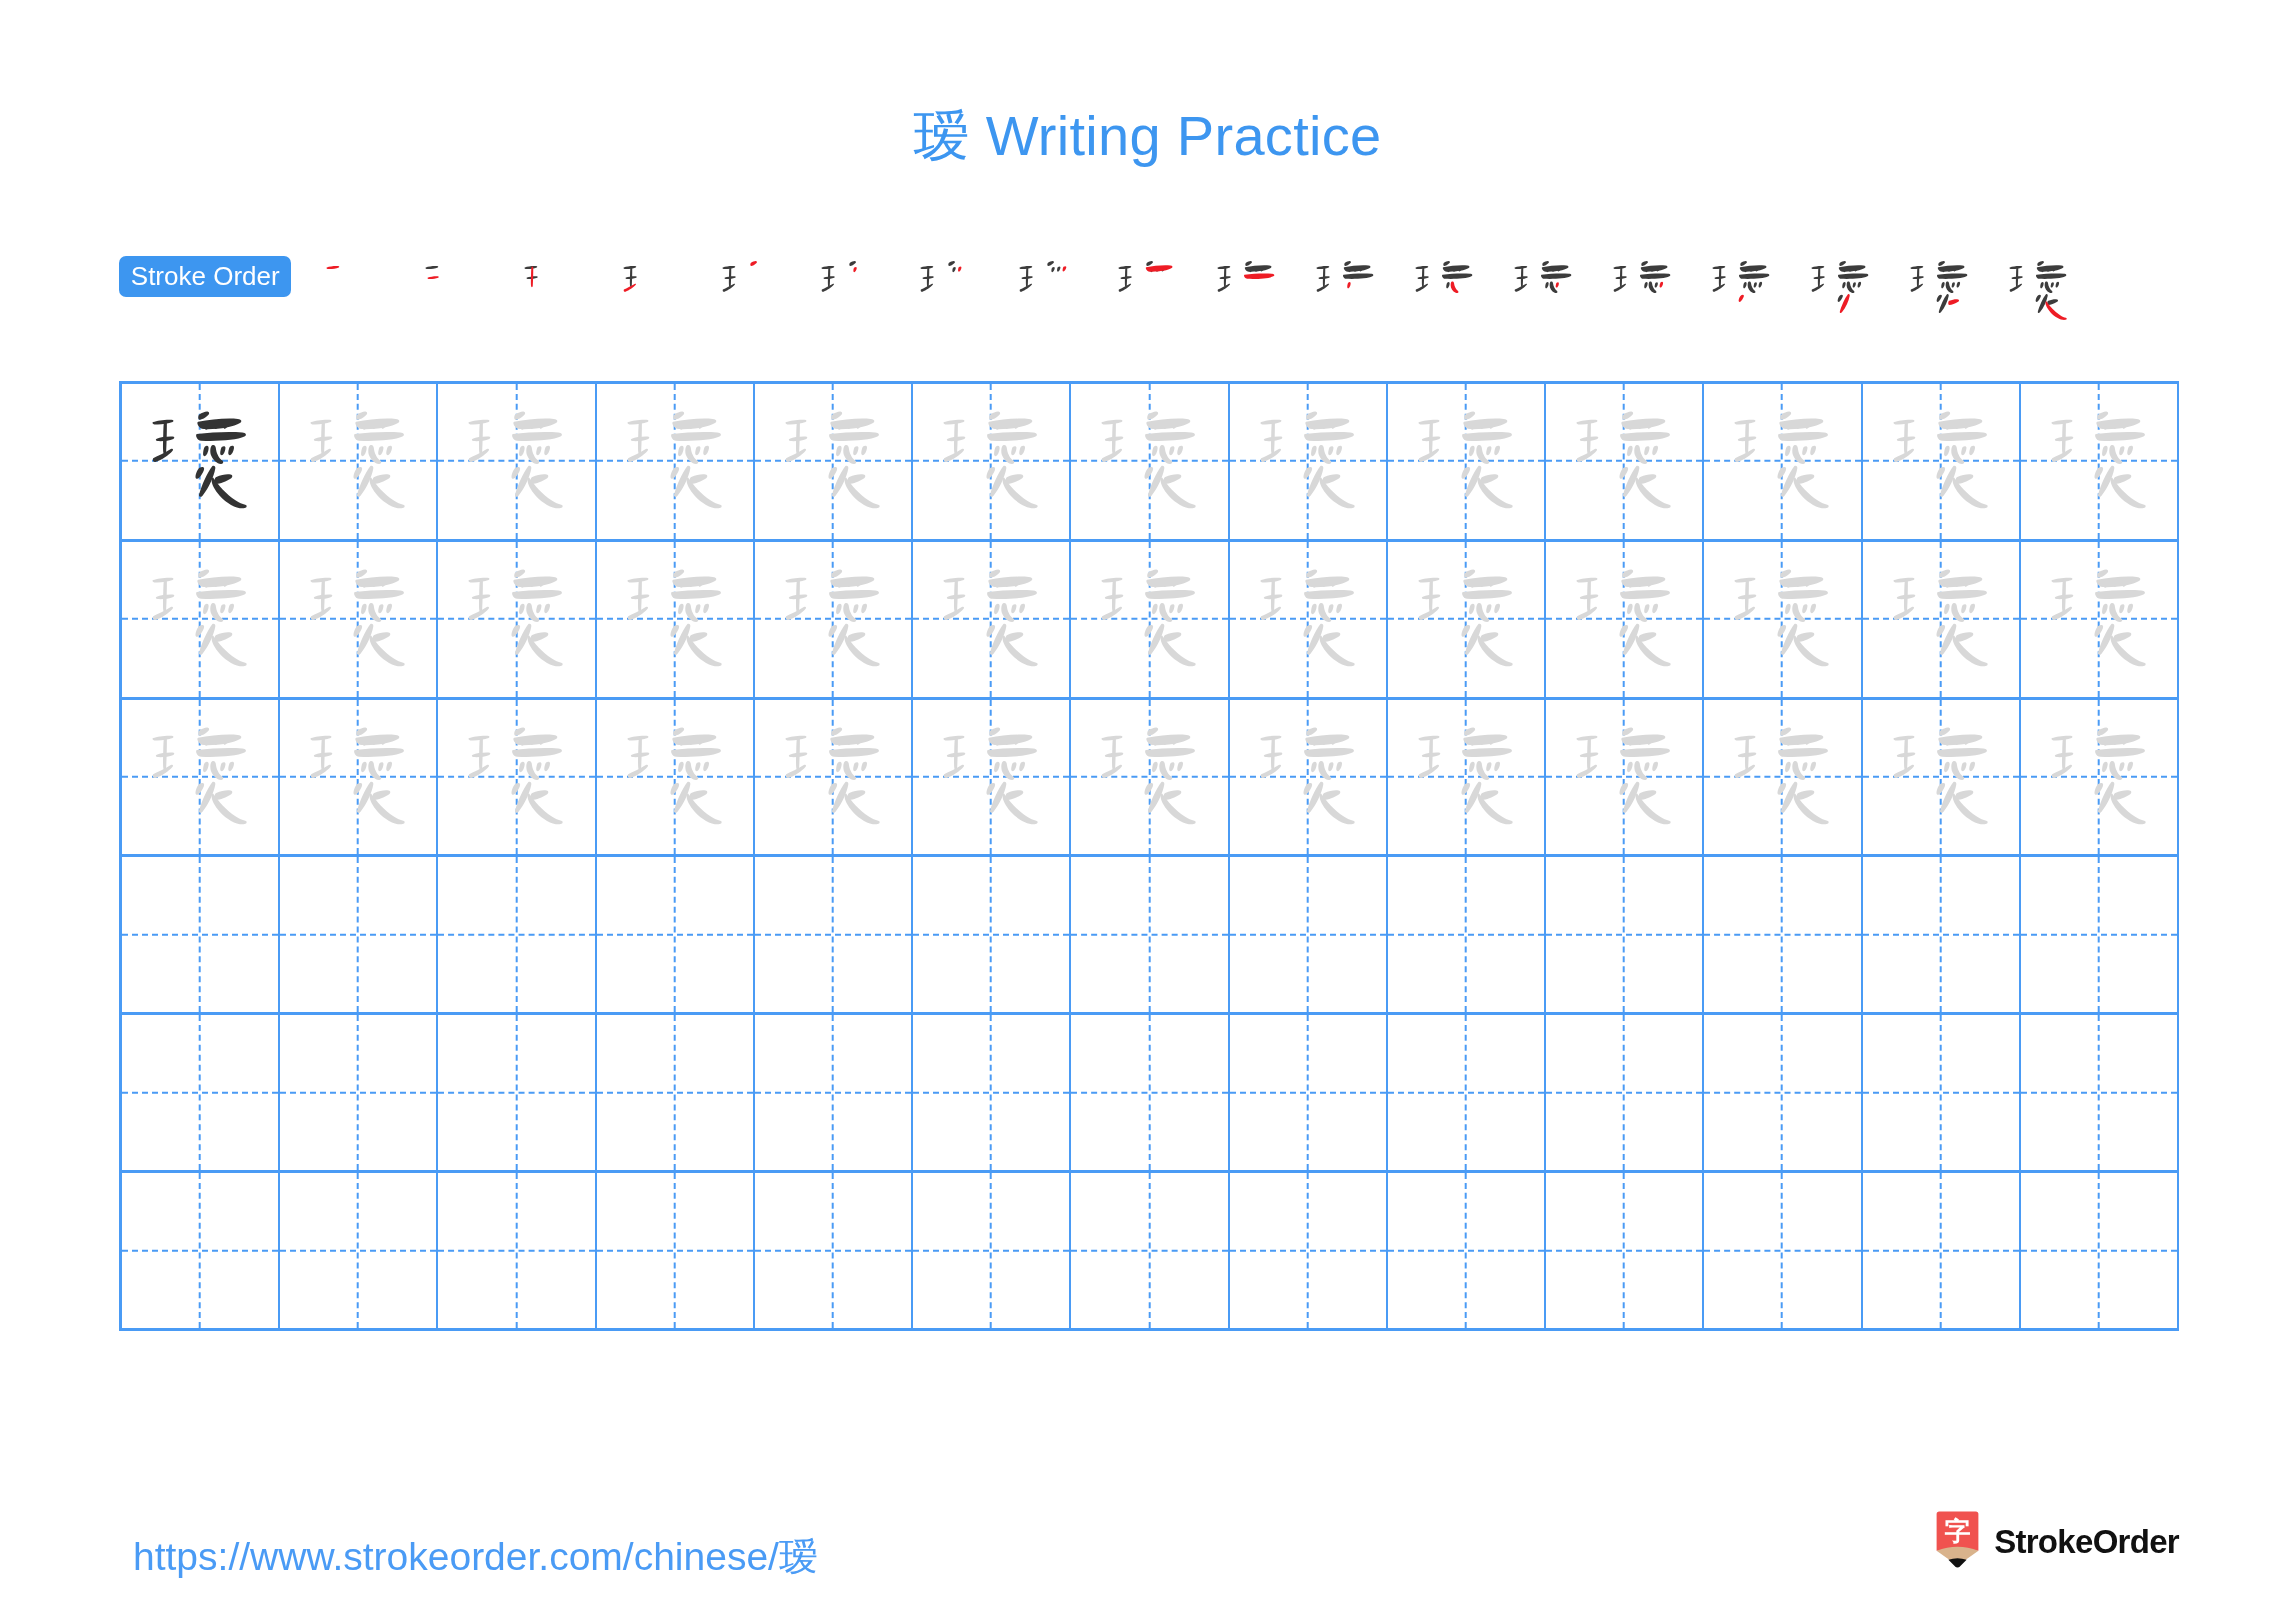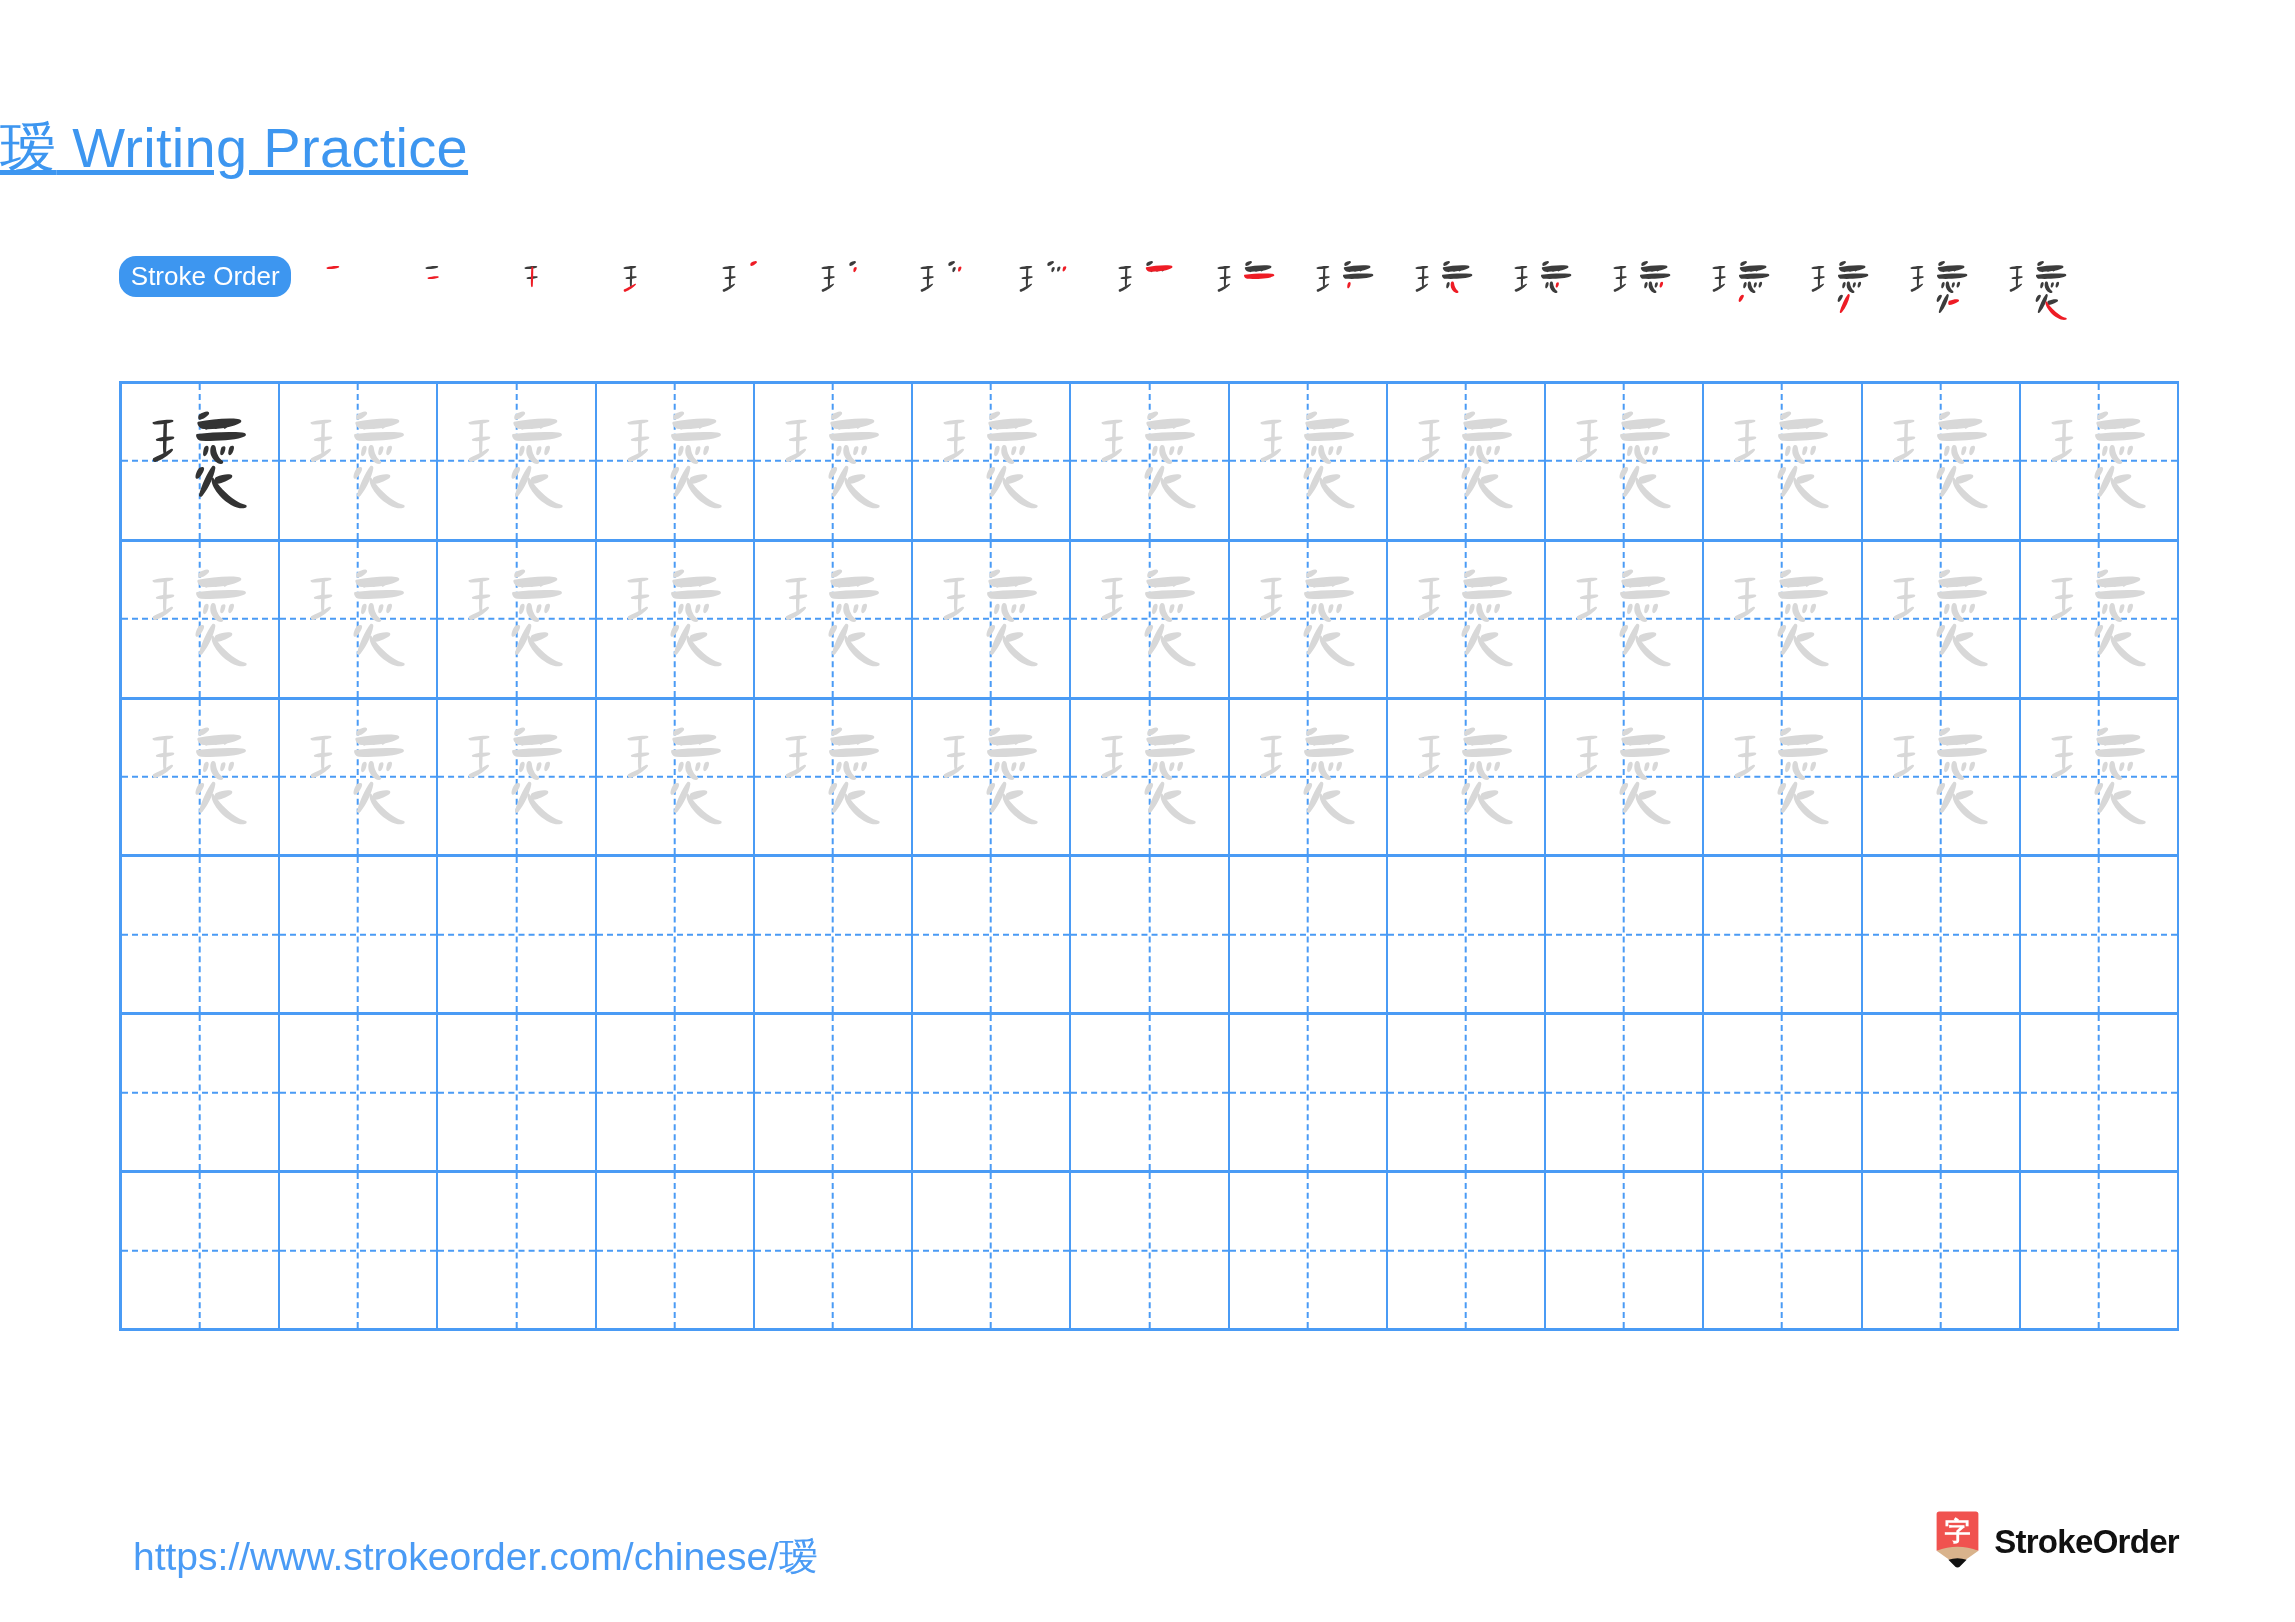--- a/index.html
+++ b/index.html
@@ -11,31 +11,30 @@
     width: 2295px;
     height: 1622px;
     position: relative;
     font-family: "Liberation Sans", "DejaVu Sans", sans-serif;
     overflow: hidden;
   }
 
   
   #page-title {
     position: absolute;
-    top: 117px;
+    top: 105px;
     left: 0;
     width: 100%;
-    text-align: left;
+    text-align: center;
     font-size: 56px;
     font-weight: 400;
     color: #3d96f0;
     letter-spacing: 0.3px;
     line-height: 1.1;
     white-space: nowrap;
-    text-decoration: underline;
   }
   #page-title .title-char {
     font-family: "DejaVu Sans", sans-serif;
   }
 
   
   #stroke-order-row {
     position: absolute;
     top: 251px;
     left: 119px;
@@ -43,21 +42,21 @@
     height: 85px;
     display: flex;
     align-items: flex-start;
   }
   #stroke-order-badge {
     flex: 0 0 auto;
     background: #3d96f0;
     color: #ffffff;
     font-size: 26px;
     font-weight: 400;
-    border-radius: 17px;
+    border-radius: 7px;
     padding: 7.2px 11.8px 8.5px 11.8px;
     line-height: 1;
     white-space: nowrap;
     margin-top: 4.6px;
   }
   #stroke-steps {
     flex: 1 1 auto;
     display: flex;
     align-items: flex-start;
     justify-content: flex-start;

